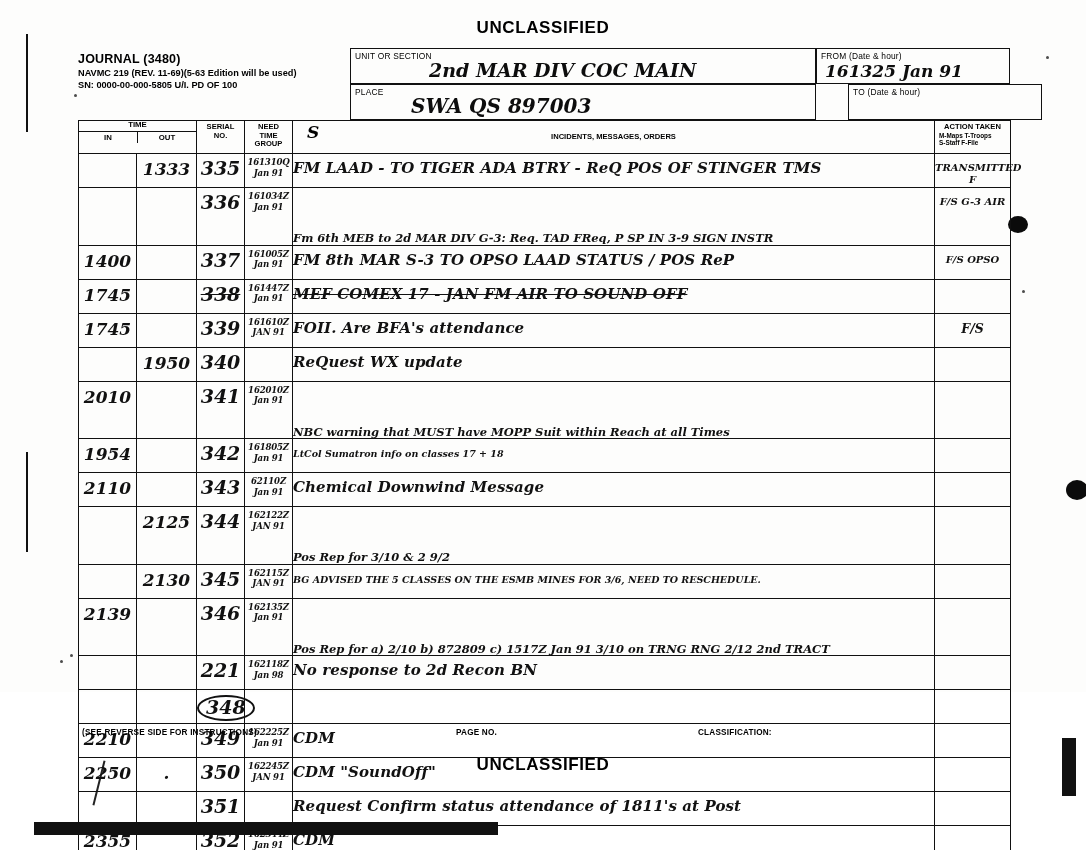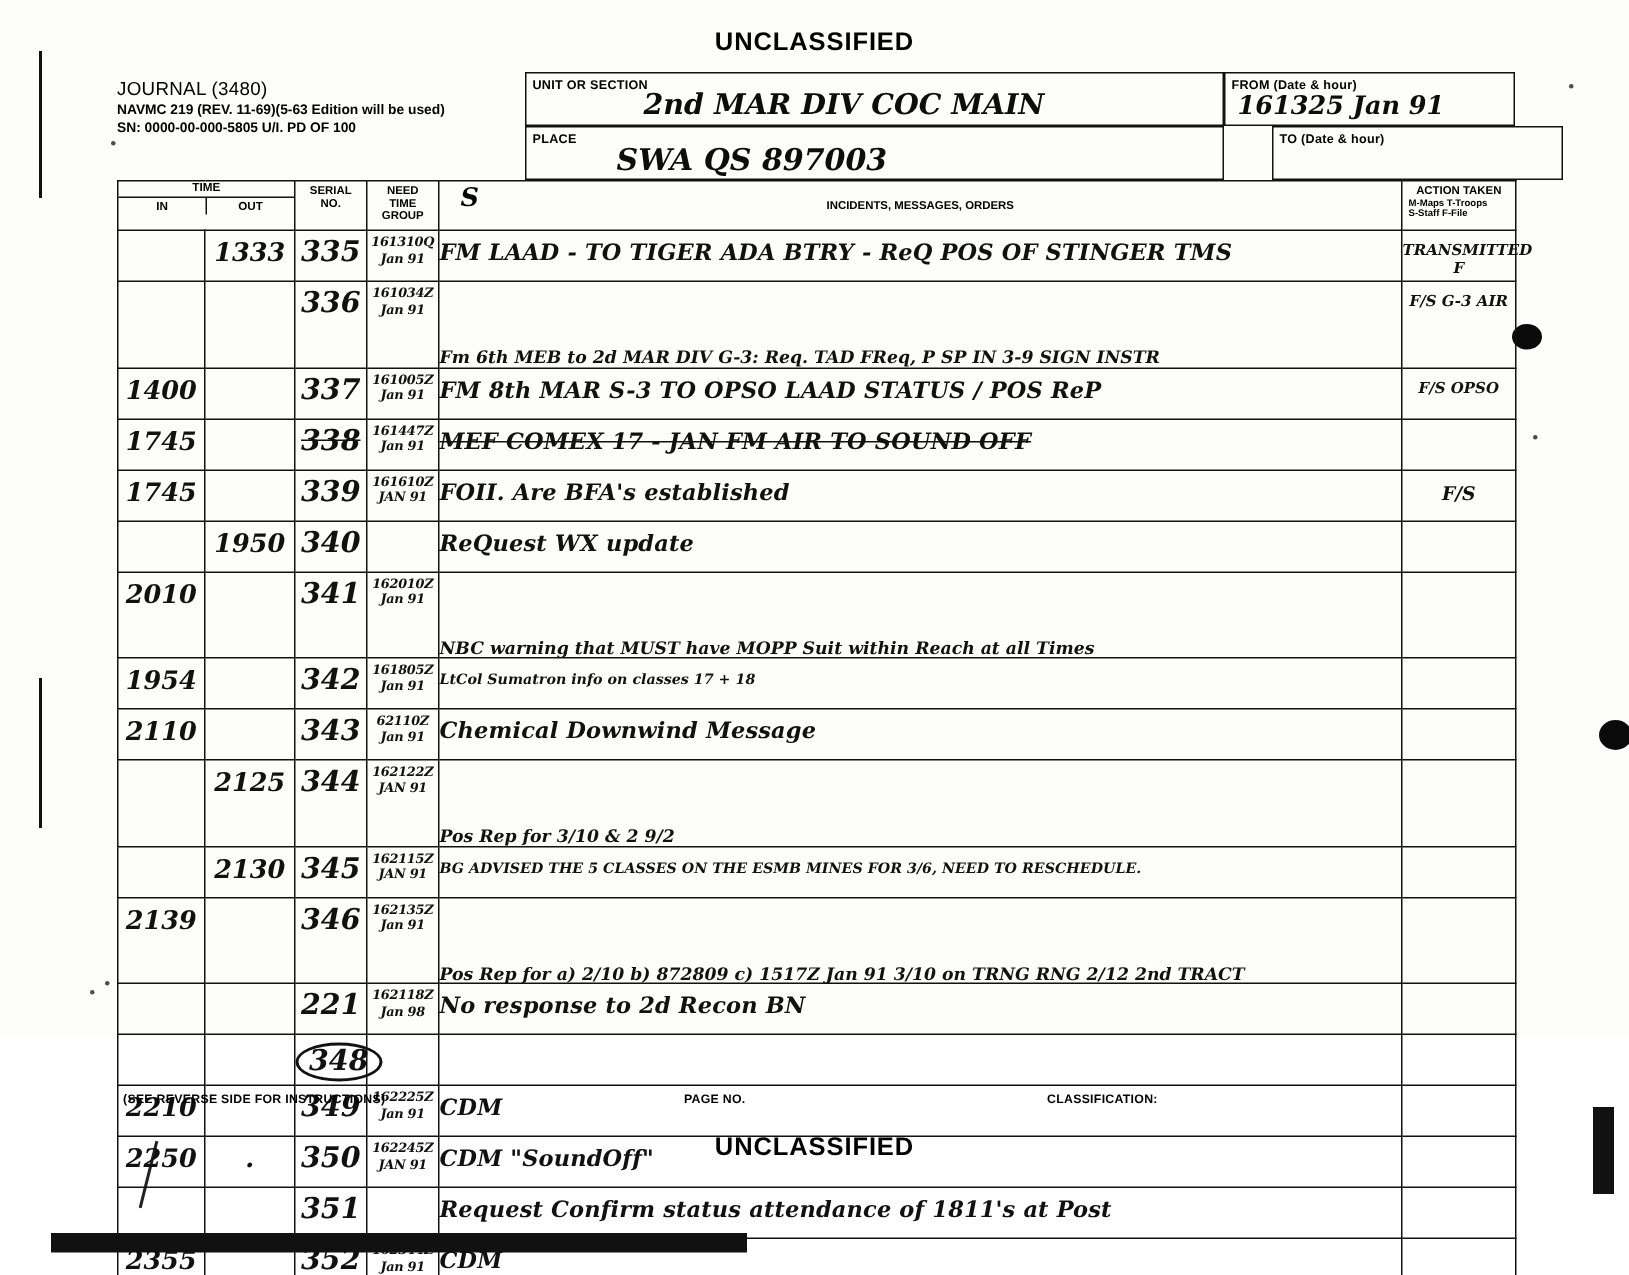--- a/index.html
+++ b/index.html
@@ -65,34 +65,34 @@
   .form-top {
     position: absolute;
     left: 78px; top: 48px;
     width: 932px; height: 72px;
   }
   .journal-id {
     position: absolute;
     left: 0; top: 4px;
     width: 268px;
   }
-  .journal-id .ln1 { font-size: 12.5px; font-weight: normal; letter-spacing: .2px; }
+  .journal-id .ln1 { font-size: 12.5px; font-weight: bold; letter-spacing: .2px; }
   .journal-id .ln2 { font-size: 9.2px; font-weight: bold; margin-top: 2px; }
   .journal-id .ln3 { font-size: 9.2px; font-weight: bold; margin-top: 2px; }
 
   .box {
     position: absolute;
     border: 1.4px solid #111;
     box-sizing: border-box;
   }
   .box .cap {
     position: absolute;
     left: 4px; top: 2px;
     font-size: 8.4px;
-    font-weight: bold;
+    font-weight: normal;
     letter-spacing: .2px;
   }
   .hand {
     font-family: "DejaVu Serif", serif;
     font-style: italic;
     font-weight: bold;
     color: #0d0d0d;
   }
 
   
@@ -386,21 +386,21 @@
           <td class="cell-out">
             <span class="hw hw-time"></span>
           </td>
           <td class="cell-serial">
             <span class="hw hw-serial">339</span>
           </td>
           <td class="cell-dtg">
             <span class="hw hw-dtg">161610Z<br>JAN 91</span>
           </td>
           <td class="cell-txt">
-            <span class="hw hw-txt">FOII.  Are BFA's  established</span>
+            <span class="hw hw-txt">FOII.  Are BFA's  attendance</span>
           </td>
           <td class="cell-action">
             <span class="hw hw-act">F/S</span>
           </td>
         </tr>
         <tr class="row">
           <td class="cell-in">
             <span class="hw hw-time"></span>
           </td>
           <td class="cell-out">

